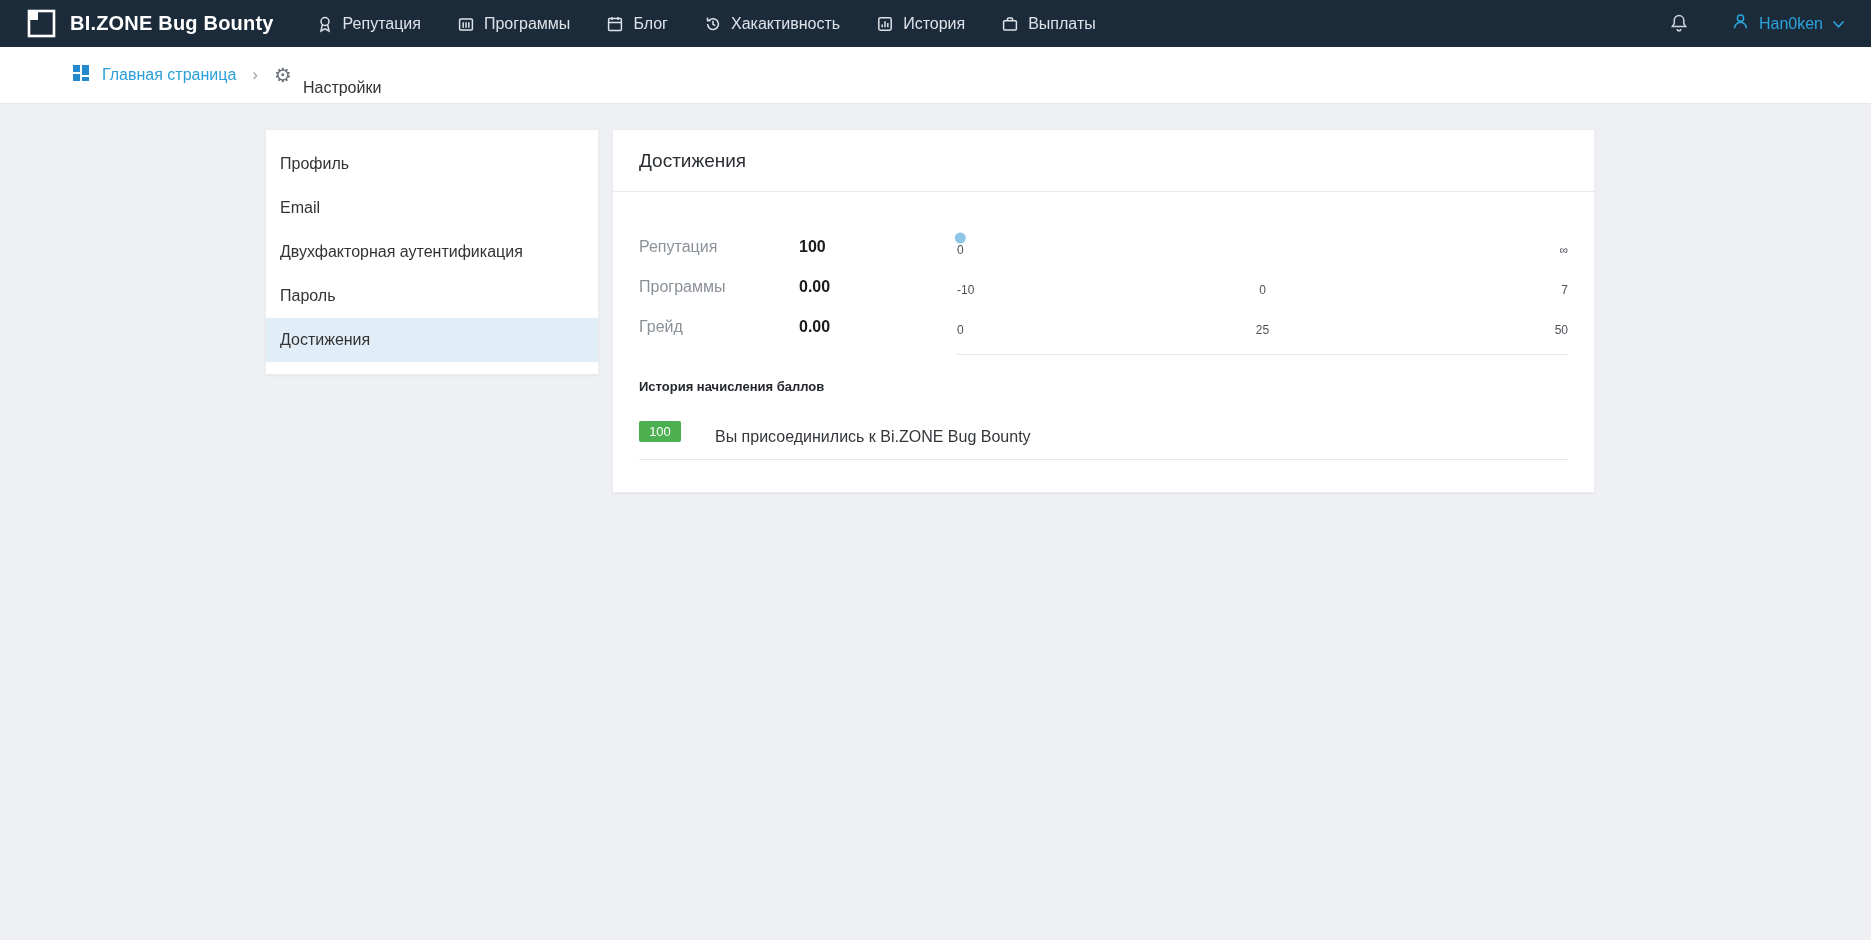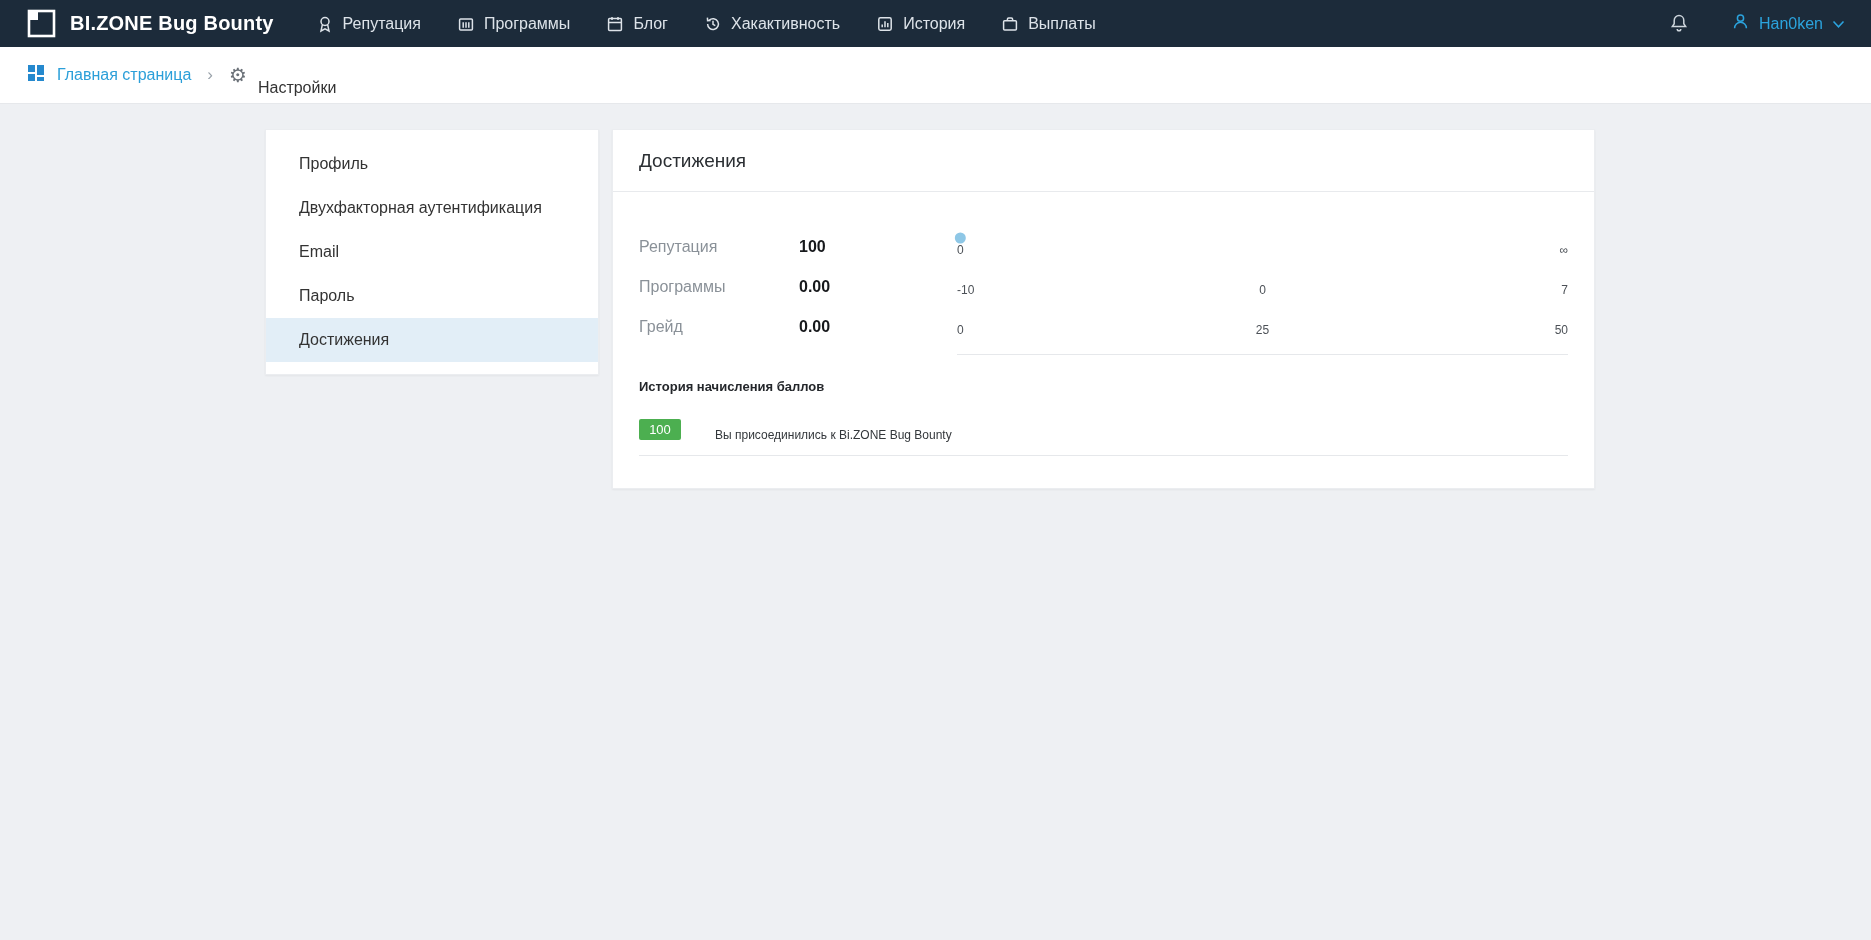--- a/index.html
+++ b/index.html
@@ -36,39 +36,39 @@
     display:flex; align-items:center; gap:9px;
     color:#2ba3dd; font-size:16px; cursor:pointer;
   }
   .user-menu svg { stroke:#2ba3dd; }
   
   .breadcrumb-bar {
     height: 57px;
     background:#fff;
     border-bottom:1px solid #e6e8eb;
     display:flex; align-items:center;
-    padding:0 26px;
+    padding:0 71px;
     gap:13px;
   }
   .crumb { display:flex; align-items:center; gap:11px; cursor:pointer; }
   .crumb-link { color:#2b9fd9; font-size:16px; }
   .crumb-current { color:#333; font-size:16px;margin-top:26px; }
   .crumb-sep { color:#9aa2aa; font-size:17px; margin:0 3px; user-select:none; }
   .gear-glyph { font-family:"DejaVu Sans", sans-serif; font-size:20px; color:#6b7178; line-height:1; }
   
   .main { display:flex; align-items:flex-start; padding-top:25px; }
   .card {
     background:#fff;
     border:1px solid #ebedf0;
     box-shadow:0 1px 2px rgba(0,0,0,.05);
   }
   .settings-card { margin-left:265px; width:334px; padding:12px 0; }
   .menu-item {
     height:44px; line-height:44px;
-    padding:0 33px;
+    padding:0 14px;
     font-size:16px; color:#333;
     cursor:pointer;
     white-space:nowrap; overflow:hidden; text-overflow:ellipsis;
   }
   .menu-item.selected { background:#e2eef7; }
   
   .achv-card { margin-left:13px; width:983px; }
   .card-header {
     height:62px;
     padding:0 26px;
@@ -108,21 +108,21 @@
     border-bottom:1px solid #e6e8eb;
   }
   .points-badge {
     min-width:42px; height:21px;
     background:#4caf50; color:#fff;
     font-size:13px;
     display:flex; align-items:center; justify-content:center;
     border-radius:2px;
     padding:0 10px;
   }
-  .history-text { margin-left:34px; font-size:12px; color:#33373b;margin-top:12px; }
+  .history-text { margin-left:34px; font-size:16px; color:#33373b;margin-top:12px; }
 </style>
 </head>
 <body>
 
 <div class="navbar">
   <div class="logo">
     <span class="logo-mark">
       <svg width="31" height="31" viewBox="0 0 31 31" fill="none">
         <rect x="3" y="3" width="25" height="25" stroke="#ffffff" stroke-width="2.6"></rect>
         <rect x="3" y="3" width="9" height="9" fill="#ffffff"></rect>
@@ -229,22 +229,22 @@
   <div class="crumb">
     <span class="gear-glyph">⚙</span>
     <span class="crumb-current">Настройки</span>
   </div>
 </div>
 
 <div class="main">
 
   <div class="card settings-card">
     <div class="menu-item">Профиль</div>
+    <div class="menu-item">Email</div>
     <div class="menu-item">Двухфакторная аутентификация</div>
-    <div class="menu-item">Email</div>
     <div class="menu-item">Пароль</div>
     <div class="menu-item selected">Достижения</div>
   </div>
 
   <div class="card achv-card">
     <div class="card-header">Достижения</div>
 
     <div class="metrics">
 
       <div class="metric-row">

